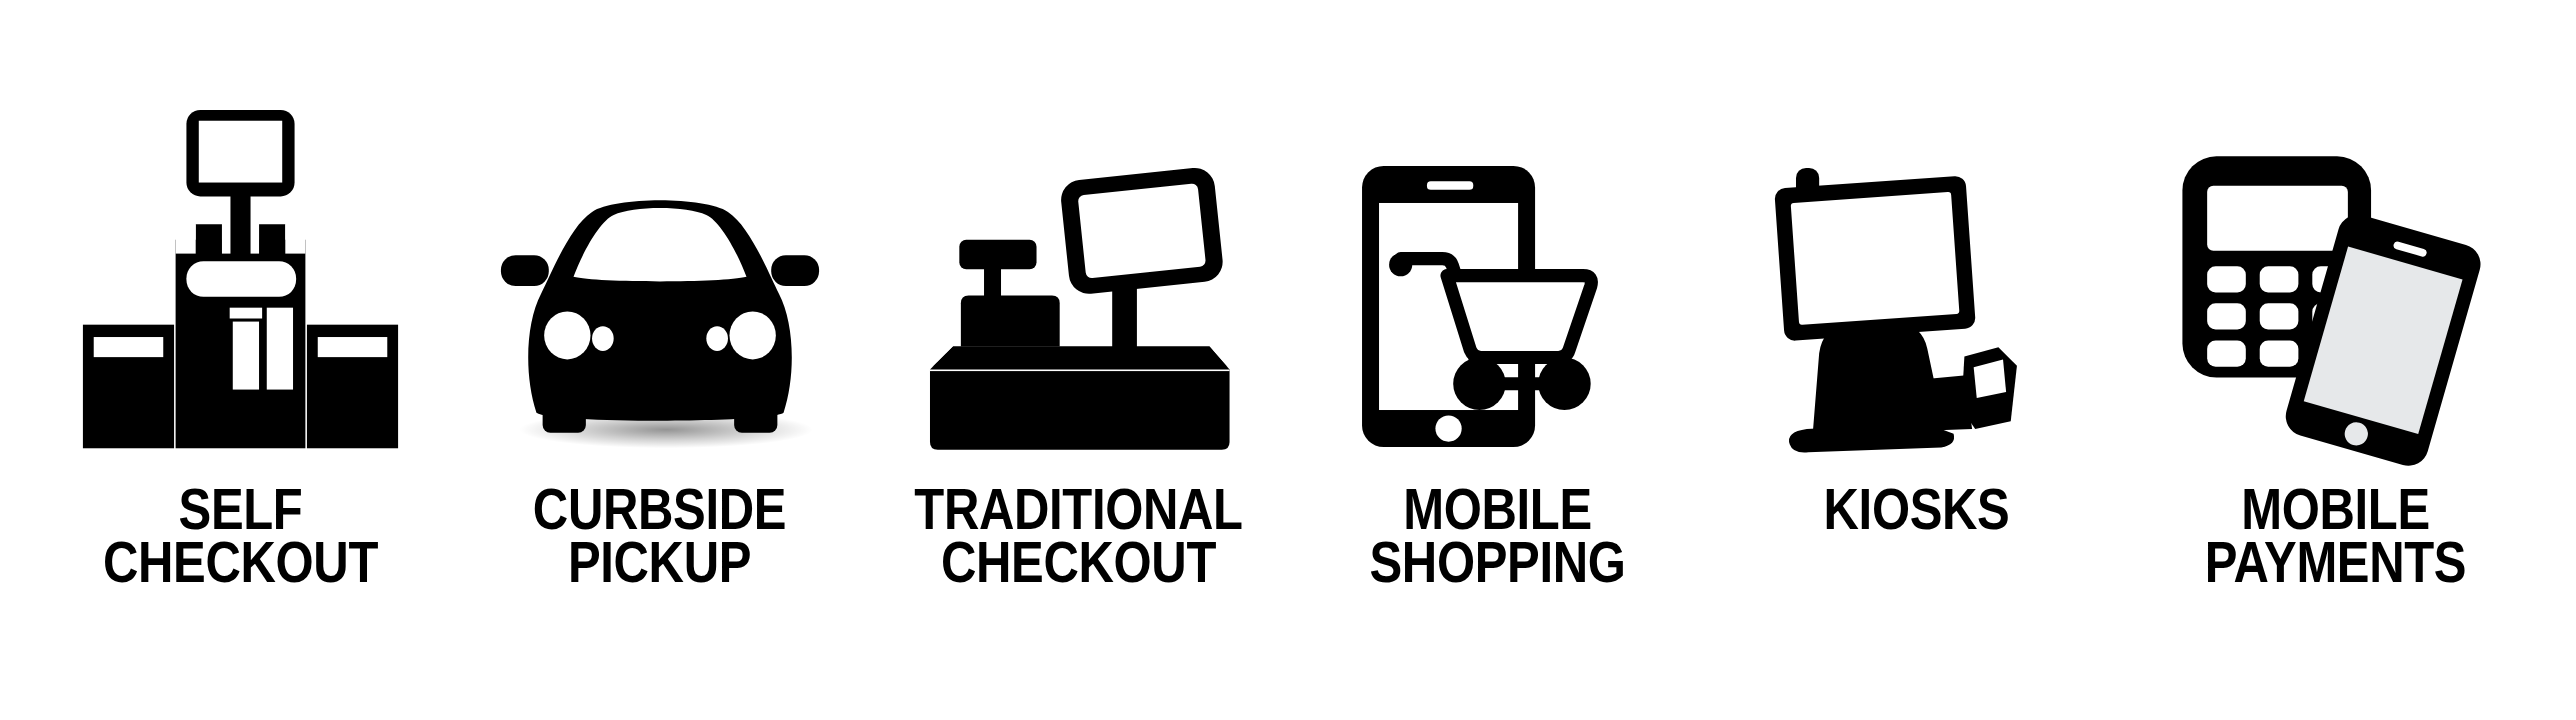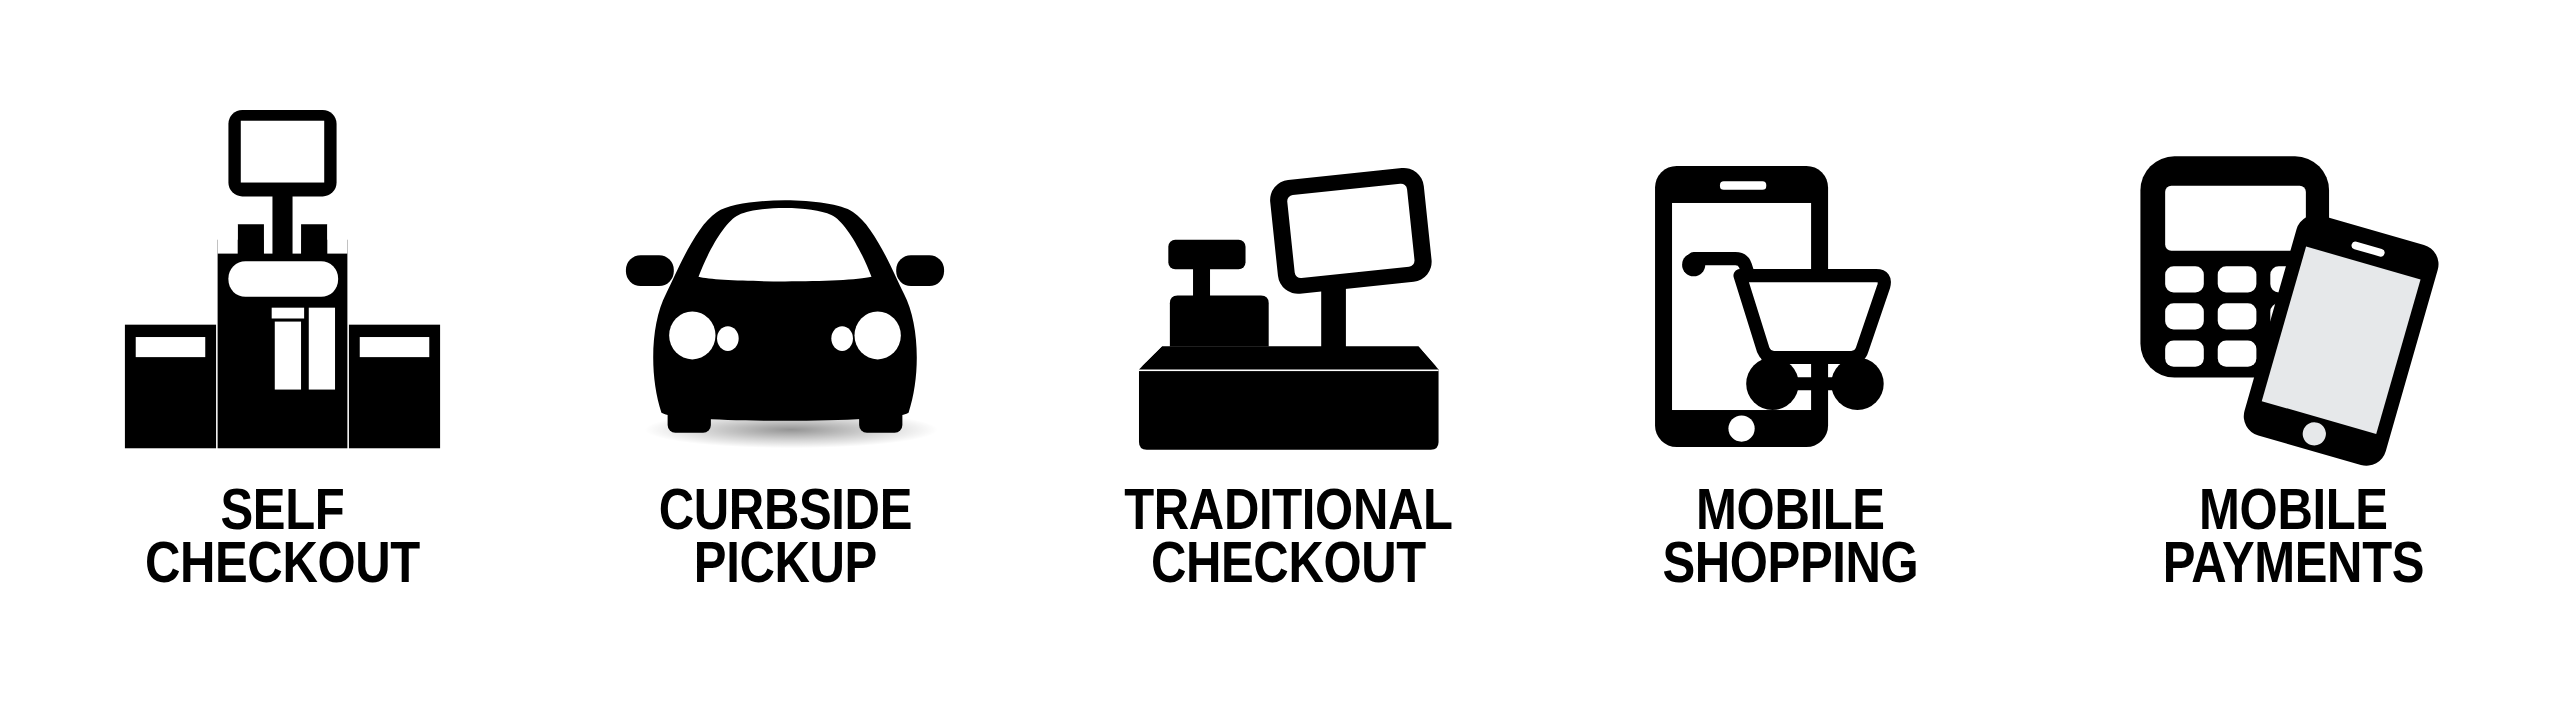--- a/index.html
+++ b/index.html
@@ -214,20 +214,44 @@
           <path d="M160 266 L168 300" stroke="#000" stroke-width="17" stroke-linecap="round"></path>
 
           <circle cx="166" cy="300" r="34" fill="#000"></circle>
           <circle cx="276" cy="300" r="34" fill="#000"></circle>
         </svg>
       </div>
       <div class="caption">MOBILE
 SHOPPING</div>
     </div>
 
+    <div class="cell c4">
+      <div class="icon-wrap">
+        <svg width="309" height="309" viewBox="0 0 400 400" fill="none" aria-hidden="true">
+
+          <path d="M36 376 Q30 360 58 356 L210 348 L248 362 Q252 376 232 380 L60 386 Q40 388 36 376 Z" fill="#000"></path>
+
+          <path d="M66 358 L74 258 Q78 226 108 222 L176 218 Q208 222 214 252 L228 318 Q232 348 214 358 Z" fill="#000"></path>
+
+          <path d="M206 292 L268 286 L278 330 L212 336 Z" fill="#000"></path>
+          <path d="M214 330 L268 326 L272 356 L220 358 Z" fill="#000"></path>
+
+          <path d="M262 262 L306 250 L330 274 L322 346 L276 356 L258 330 Z" fill="#000"></path>
+          <path d="M274 276 L312 266 L316 308 L278 316 Z" fill="#fff"></path>
+
+          <rect x="44" y="18" width="30" height="40" rx="13" fill="#000"></rect>
+
+          <g transform="rotate(-4 148 130)">
+            <rect x="22" y="36" width="248" height="198" rx="14" fill="#000"></rect>
+            <rect x="42" y="56" width="208" height="158" rx="4" fill="#fff"></rect>
+          </g>
+        </svg>
+      </div>
+      <div class="caption">KIOSKS</div>
+    </div>
 
     <div class="cell c5">
       <div class="icon-wrap">
         <svg width="325" height="317" viewBox="0 0 420 410" fill="none" aria-hidden="true">
 
           <rect x="12" y="16" width="244" height="286" rx="44" fill="#000"></rect>
           <rect x="44" y="54" width="182" height="84" rx="8" fill="#fff"></rect>
 
           <rect x="44" y="158" width="50" height="34" rx="11" fill="#fff"></rect>
           <rect x="112" y="158" width="50" height="34" rx="11" fill="#fff"></rect>

